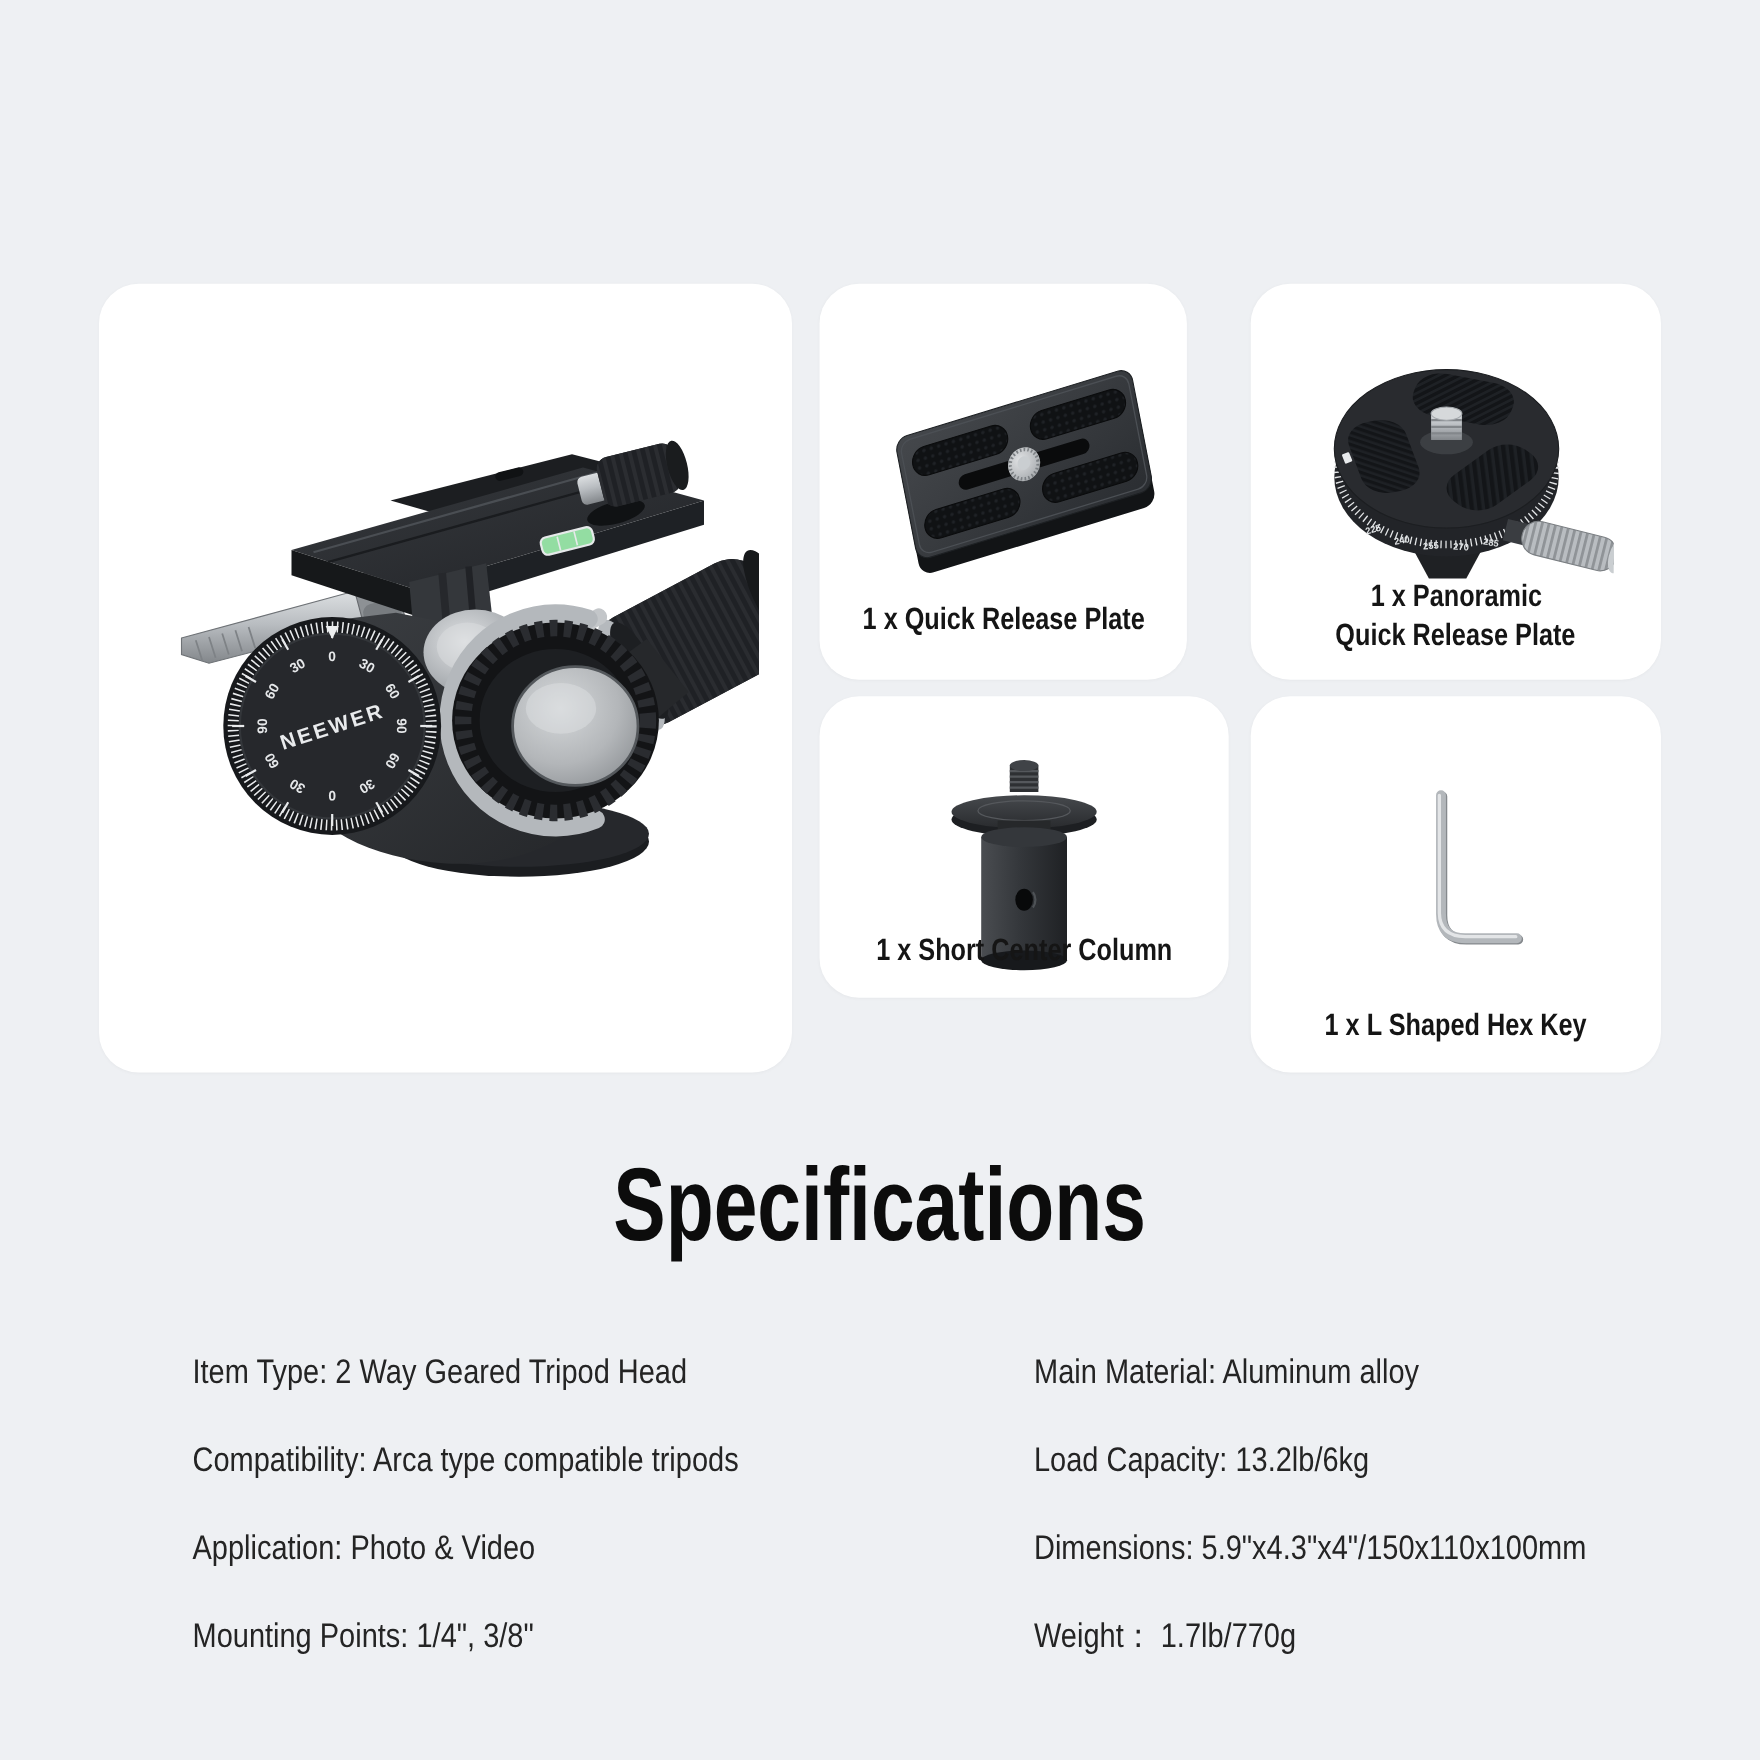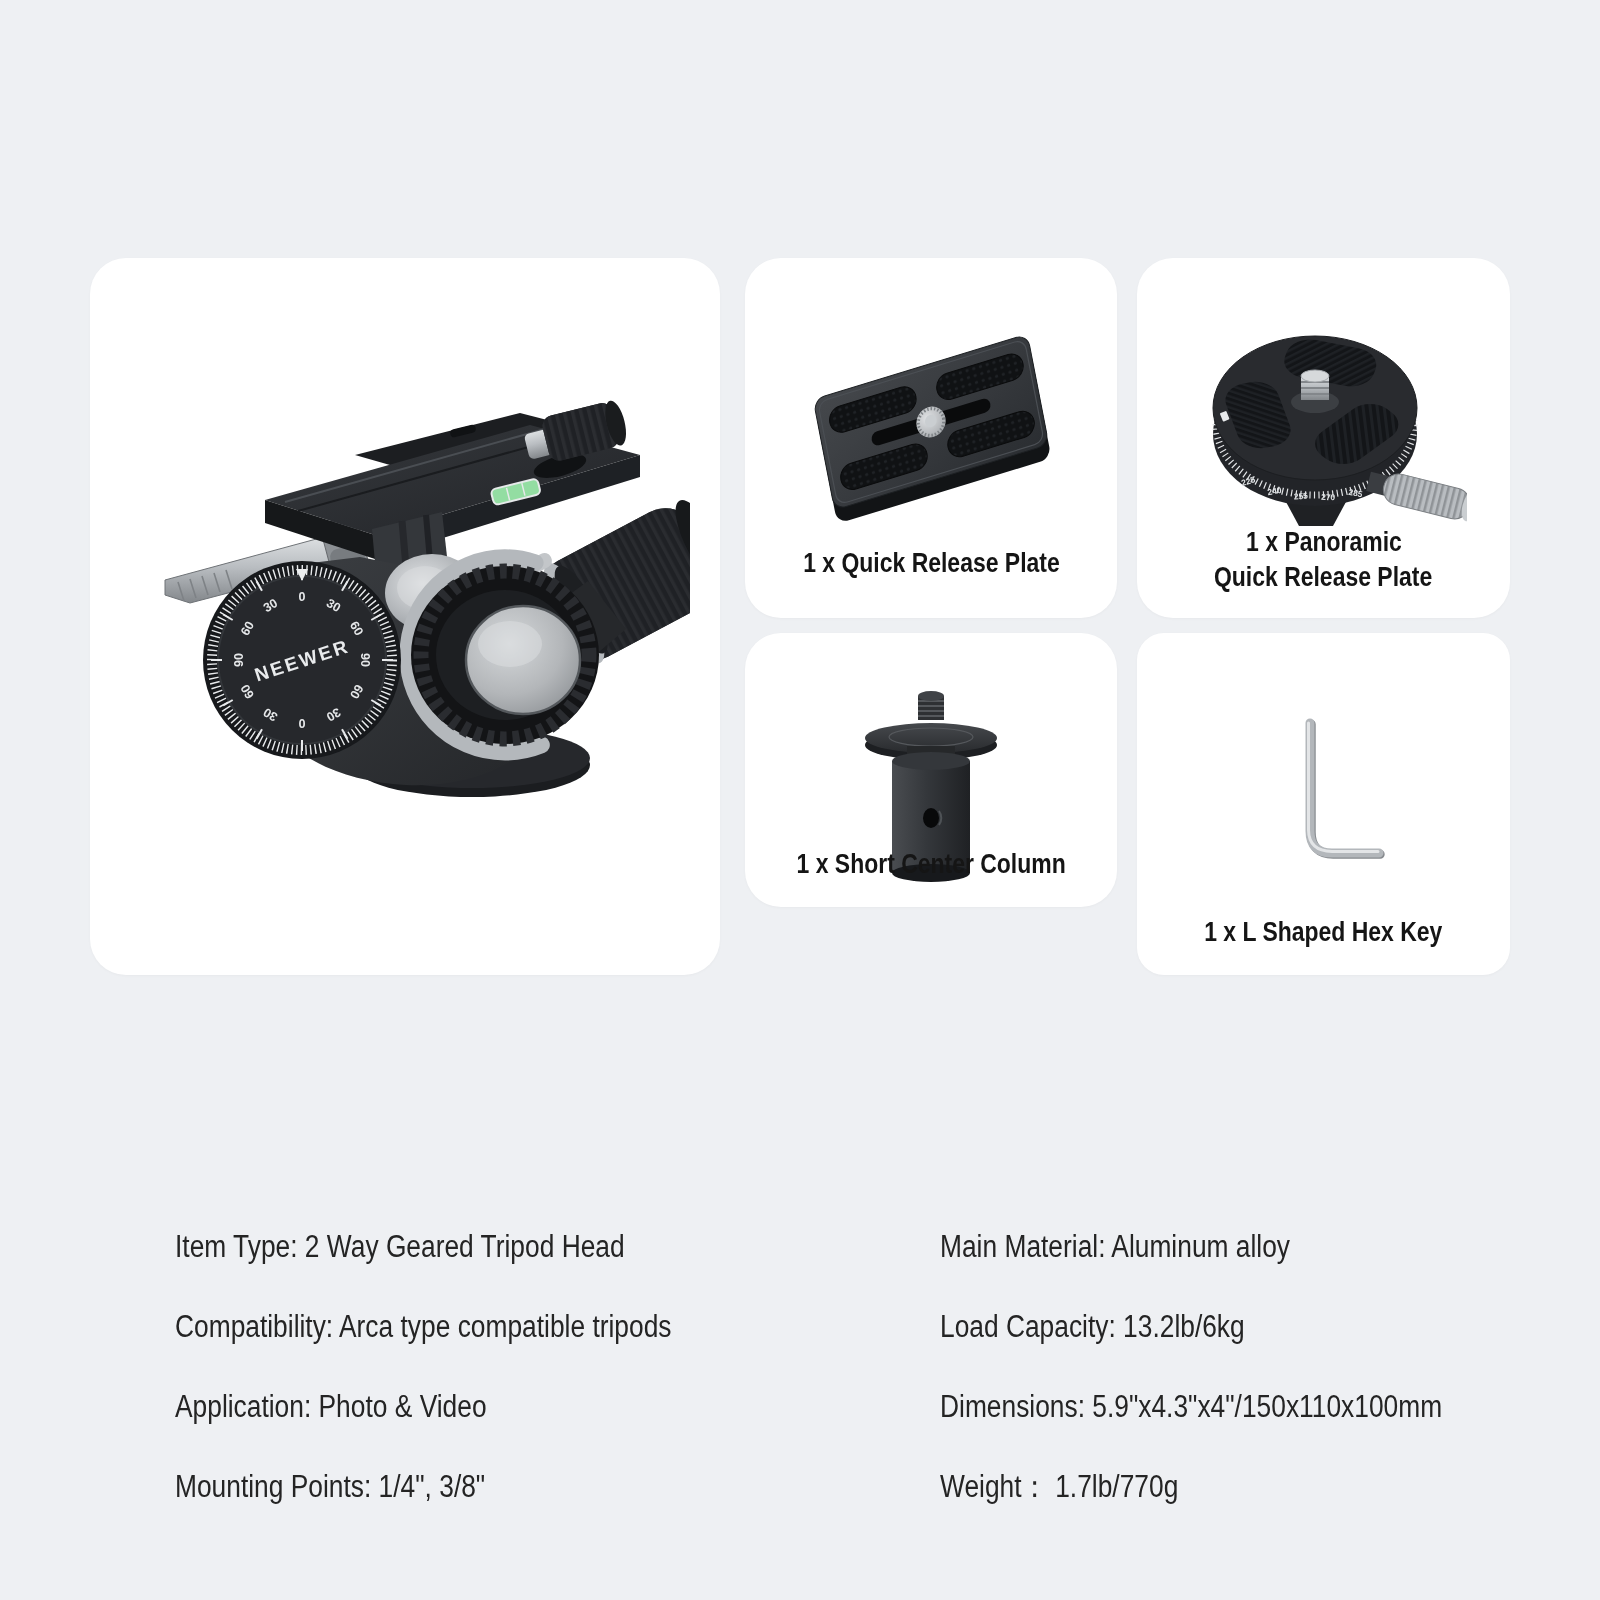--- a/index.html
+++ b/index.html
@@ -178,21 +178,21 @@
               <path d="M182,236 L182,247" stroke="#e8eaec" stroke-width="2"></path>
               <text x="182" y="268">30</text>
             </g>
         </g>
         <text transform="rotate(-18 182 327)" x="182" y="334" font-size="19" letter-spacing="2.5" fill="#e9ebed" font-weight="bold" text-anchor="middle">NEEWER</text>
         <polygon points="176,236 188,236 182,248" fill="#eceeef"></polygon>
       </g>
     </svg>
   </div>
 
-  <div class="card" style="left:745px;top:258px;width:372px;height:360px;">
+  <div class="card" style="left:745px;top:258px;width:334px;height:360px;">
     <svg style="left:36px;top:60px;" width="300" height="215" viewBox="0 0 300 215">
       <defs>
         <linearGradient id="plateGrad" x1="0" y1="0" x2="1" y2="1">
           <stop offset="0" stop-color="#45484c"></stop>
             <stop offset="1" stop-color="#2a2d31"></stop>
         </linearGradient>
         <radialGradient id="screwGrad" cx="0.4" cy="0.35" r="0.9">
           <stop offset="0" stop-color="#e0e2e4"></stop>
             <stop offset="1" stop-color="#969a9e"></stop>
         </radialGradient>
@@ -310,33 +310,36 @@
         <ellipse cx="100" cy="185" rx="39" ry="9" fill="#17191c"></ellipse>
         <ellipse cx="100" cy="130" rx="8" ry="10" fill="#08090a"></ellipse>
         <path d="M108,123 A 8 10 0 0 1 108,137" stroke="#4e5256" stroke-width="2" fill="none"></path>
       </g>
     </svg>
     <div class="caption" style="bottom:26px;">
       <span>1 x Short Center Column</span>
     </div>
   </div>
 
-  <div class="card" style="left:1137px;top:633px;width:373px;height:342px;border-radius:27px;">
+  <div class="card" style="left:1137px;top:633px;width:373px;height:342px;">
     <svg style="left:110px;top:80px;" width="160" height="170" viewBox="0 0 160 170">
       <g>
         <path d="M64.2,11.2 L64.2,119 Q64.2,141 86.2,141.2 L133.2,141.2" stroke="#85898d" stroke-width="9" fill="none" stroke-linecap="round"></path>
         <path d="M63,10 L63,118 Q63,140 85,140 L132,140" stroke="#b3b7bb" stroke-width="9" fill="none" stroke-linecap="round"></path>
         <path d="M61.5,10 L61.5,117 Q61.8,138 85,138.5 L131,138.5" stroke="#e3e5e7" stroke-width="3" fill="none" stroke-linecap="round"></path>
       </g>
     </svg>
     <div class="caption" style="bottom:26px;">
       <span>1 x L Shaped Hex Key</span>
     </div>
   </div>
 
+  <div class="h-title" style="top:1045px;">
+    <span>Specifications</span>
+  </div>
 
   <div class="spec" style="left:175px;top:1227px;">Item Type: 2 Way Geared Tripod Head</div>
   <div class="spec" style="left:175px;top:1307px;">Compatibility: Arca type compatible tripods</div>
   <div class="spec" style="left:175px;top:1387px;">Application: Photo &amp; Video</div>
   <div class="spec" style="left:175px;top:1467px;">Mounting Points: 1/4", 3/8"</div>
 
   <div class="spec" style="left:940px;top:1227px;">Main Material: Aluminum alloy</div>
   <div class="spec" style="left:940px;top:1307px;">Load Capacity: 13.2lb/6kg</div>
   <div class="spec" style="left:940px;top:1387px;">Dimensions: 5.9"x4.3"x4"/150x110x100mm</div>
   <div class="spec" style="left:940px;top:1467px;">Weight： 1.7lb/770g</div>

